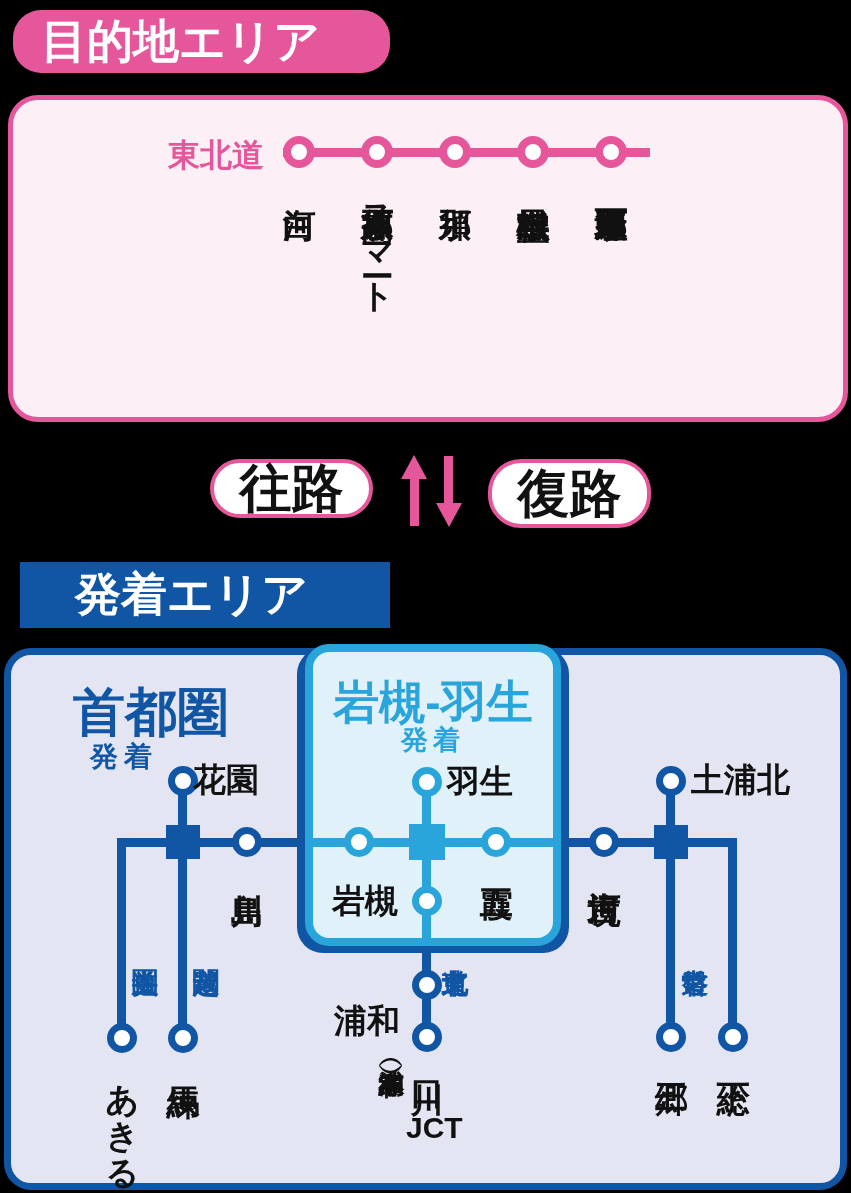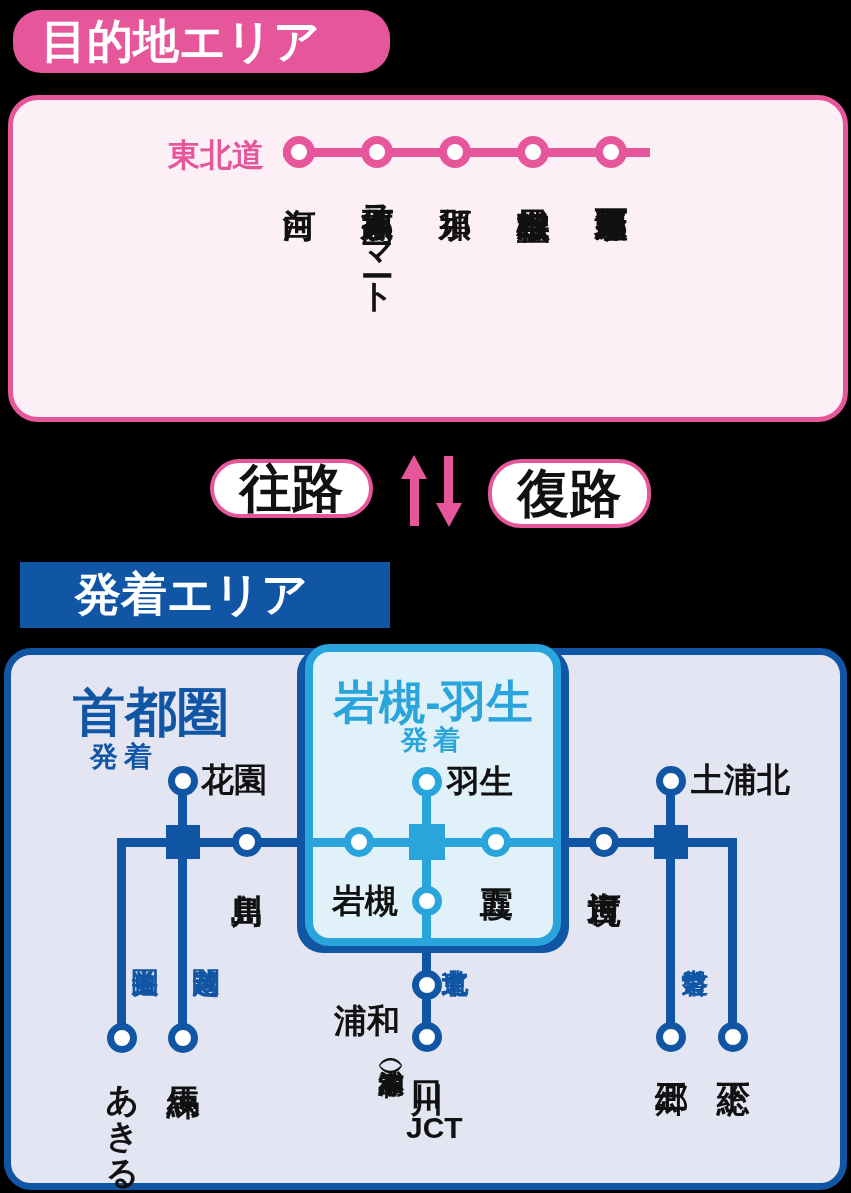--- a/index.html
+++ b/index.html
@@ -117,21 +117,21 @@
   <div class="abs circ b" style="left:168px;top:1023px;"></div>
   <div class="abs circ b" style="left:656px;top:1022px;"></div>
   <div class="abs circ b" style="left:718px;top:1022px;"></div>
 
   <div class="abs" style="left:45px;top:678px;color:var(--blue);font-weight:900;font-size:52px;margin-left:28px;">首都圏</div>
   <div class="abs" style="left:90px;top:738px;color:var(--blue);font-weight:900;font-size:28px;letter-spacing:6px;">発着</div>
 
   <div class="abs" style="left:313px;top:672px;width:240px;text-align:center;color:var(--cyan);font-weight:900;font-size:46px;">岩槻-羽生</div>
   <div class="abs" style="left:313px;top:722px;width:240px;text-align:center;color:var(--cyan);font-weight:900;font-size:27px;letter-spacing:5px;">発着</div>
 
-  <div class="abs stn" style="left:201px;top:763px;text-align:right;">花園</div>
+  <div class="abs stn" style="left:193px;top:763px;text-align:right;">花園</div>
   <div class="abs v stn" style="left:230px;top:868px;">川島</div>
   <div class="abs stn" style="left:447px;top:765px;">羽生</div>
   <div class="abs v stn" style="left:479px;top:863px;">五霞</div>
   <div class="abs stn" style="left:332px;top:884px;">岩槻</div>
   <div class="abs v stn" style="left:587px;top:866px;">境古河</div>
   <div class="abs stn" style="left:691px;top:763px;">土浦北</div>
   <div class="abs stn" style="left:334px;top:1004px;">浦和</div>
   <div class="abs v stn" style="left:410px;top:1057px;">川口</div>
   <div class="abs stn" style="left:406px;top:1112px;font-size:30px;">JCT</div>
   <div class="abs v stn" style="left:378px;top:1050px;font-size:26px;">（浦和本線）</div>

